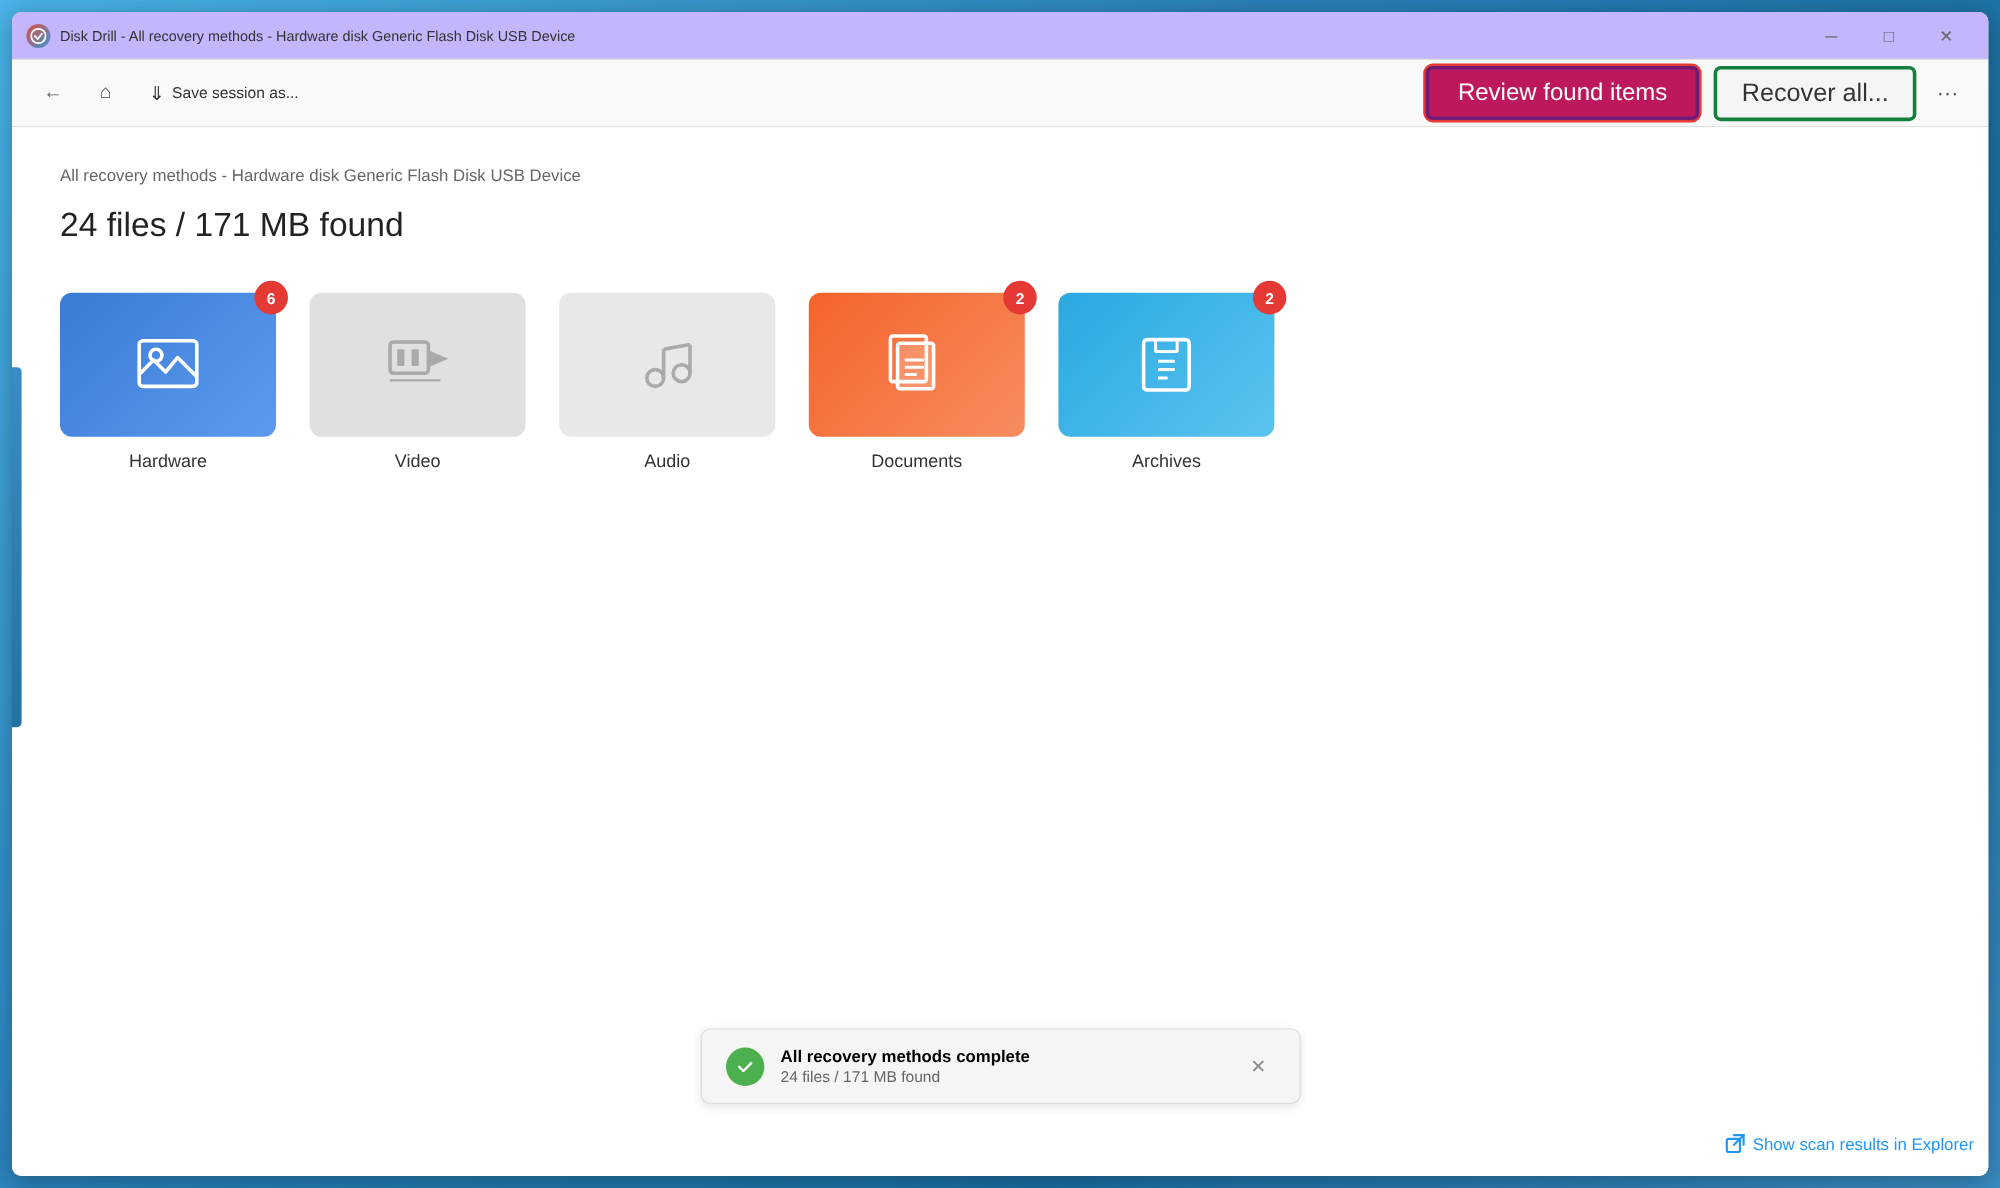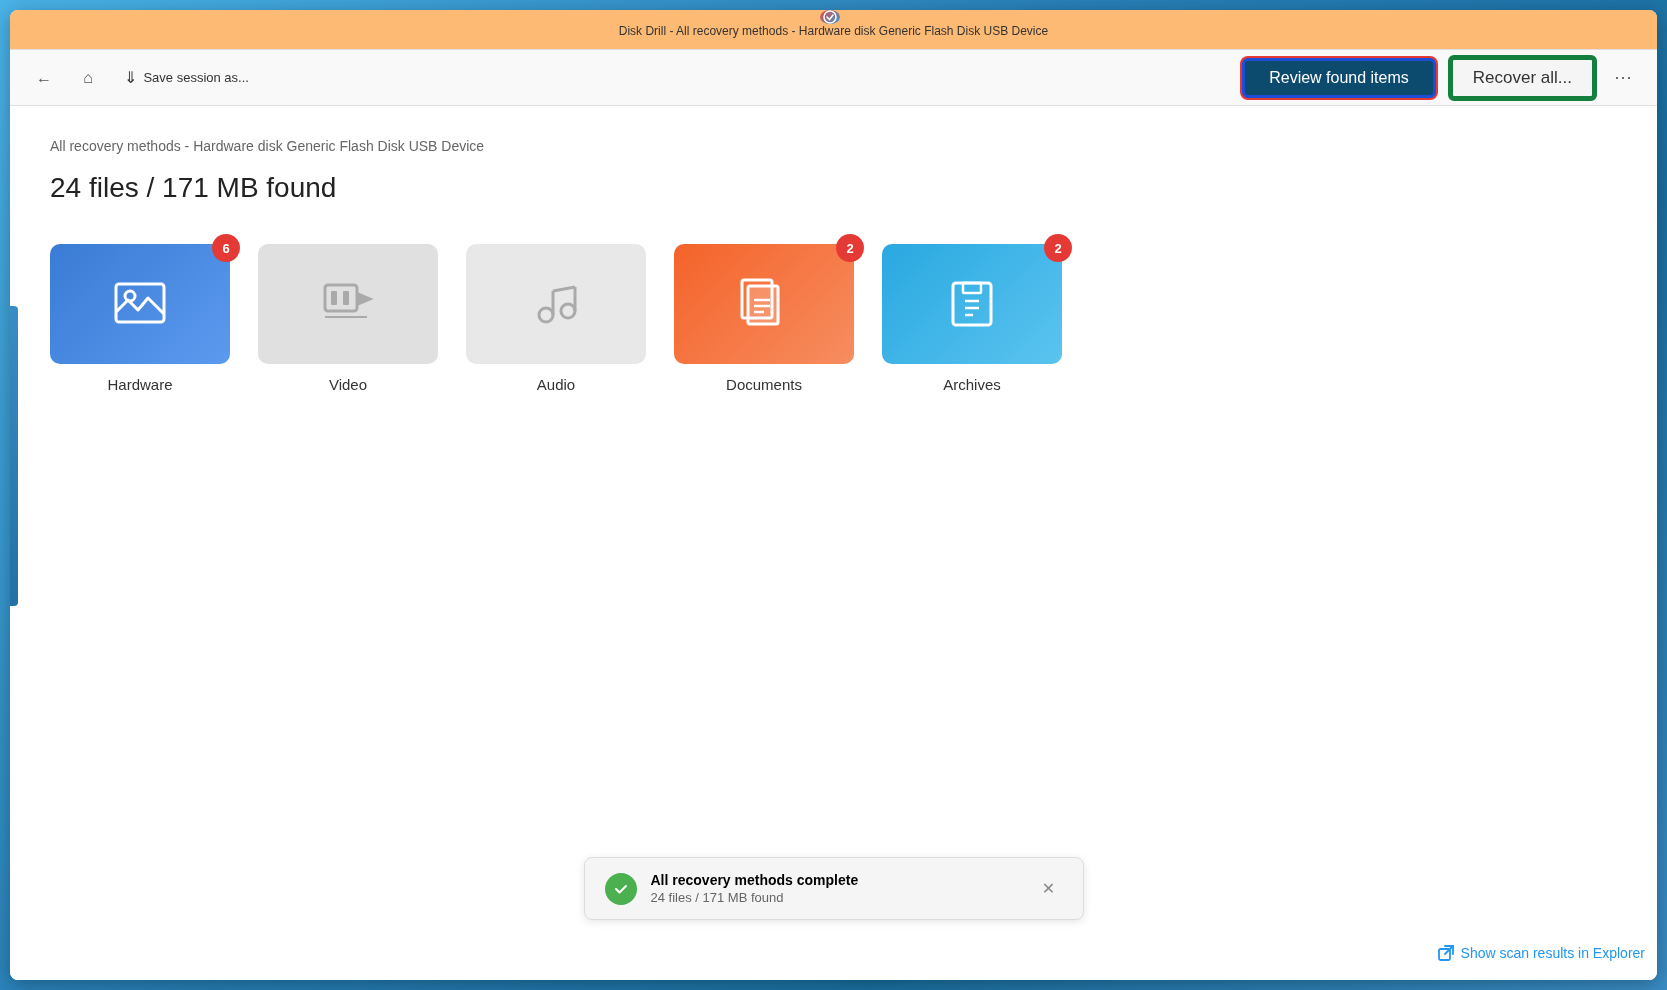--- a/index.html
+++ b/index.html
@@ -21,28 +21,27 @@
       background: #f3f3f3;
       border-radius: 8px;
       box-shadow: 0 4px 20px rgba(0,0,0,0.3);
       display: flex;
       flex-direction: column;
       overflow: hidden;
     }
 
     
     .title-bar {
-      background: #fdba74;
+      background: #c4b5fd;
       height: 40px;
       display: flex;
       align-items: center;
       padding: 0 12px;
       border-bottom: 1px solid #e0e0e0;
       flex-shrink: 0;
-      flex-direction: column;
     }
 
     .title-bar-icon {
       width: 20px;
       height: 20px;
       margin-right: 8px;
       background: linear-gradient(135deg, #e74c3c, #3498db);
       border-radius: 50%;
       display: flex;
       align-items: center;
@@ -112,38 +111,38 @@
       background: transparent;
       cursor: pointer;
       border-radius: 4px;
       font-size: 13px;
       color: #333;
     }
 
     .toolbar-spacer { flex: 1; }
 
     .btn-review {
-      background: #0c4a6e;
+      background: #be185d;
       color: white;
-      border: 3px solid #1d4ed8;
+      border: 3px solid #701a75;
       border-radius: 6px;
       padding: 8px 24px;
-      font-size: 16px;
+      font-size: 20px;
       font-weight: 500;
       cursor: pointer;
       box-shadow: 0 0 0 2px #e53935;
     }
 
     .btn-recover {
       background: #f5f5f5;
       color: #333;
-      border: 5px solid #15803d;
+      border: 3px solid #15803d;
       border-radius: 6px;
       padding: 8px 20px;
-      font-size: 17px;
+      font-size: 21px;
       cursor: pointer;
       margin-left: 4px;
     }
 
     .btn-more {
       width: 36px;
       height: 36px;
       border: none;
       background: transparent;
       cursor: pointer;

